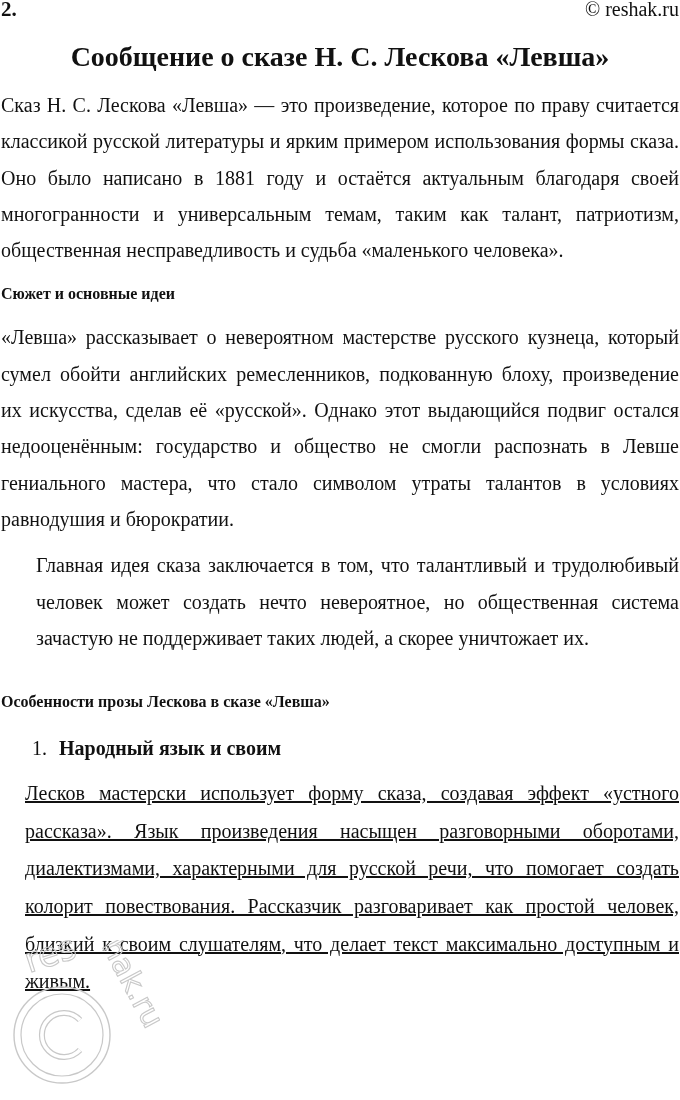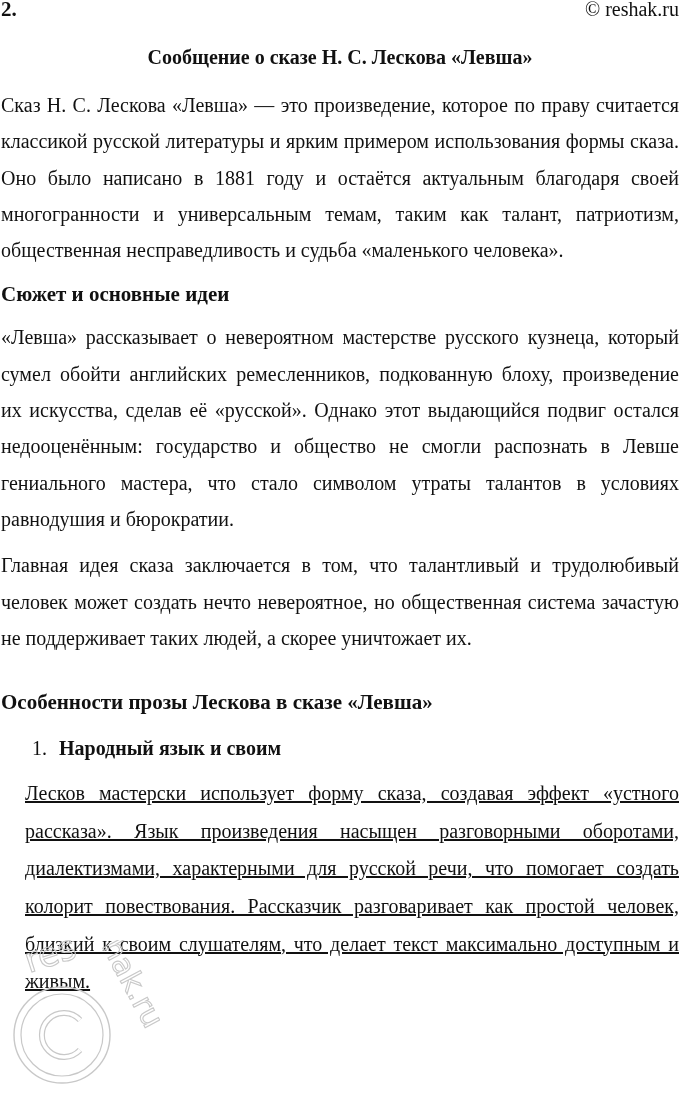--- a/index.html
+++ b/index.html
@@ -42,44 +42,44 @@
       font-size: 20px;
       line-height: 26px;
     }
     .title {
       position: absolute;
       top: 43px;
       left: 0;
       width: 680px;
       text-align: center;
       font-weight: bold;
-      font-size: 20px;
+      font-size: 28px;
       line-height: 28px;
     }
     .content {
       position: absolute;
       top: 87px;
       left: 1px;
       width: 678px;
       font-size: 20px;
       line-height: 36.3px;
     }
     .para {
       margin: 0;
       text-align: justify;
       text-align-last: left;
     }
     .h2 {
       margin: 0;
       font-weight: bold;
-      font-size: 21px;
+      font-size: 16px;
       line-height: 36px;
     }
     .sec-head-1 { margin-top: 8px; margin-bottom: 7px; }
-    .para-gap { margin-top: 10px; }
+    .para-gap { margin-top: 10px; padding-left: 35px; }
     .sec-head-2 { margin-top: 28px; margin-bottom: 0px; }
     .list {
       margin: 0;
       padding: 0;
       list-style: none;
     }
     .list-item-head {
       position: relative;
       padding-left: 58px;
       font-weight: bold;

